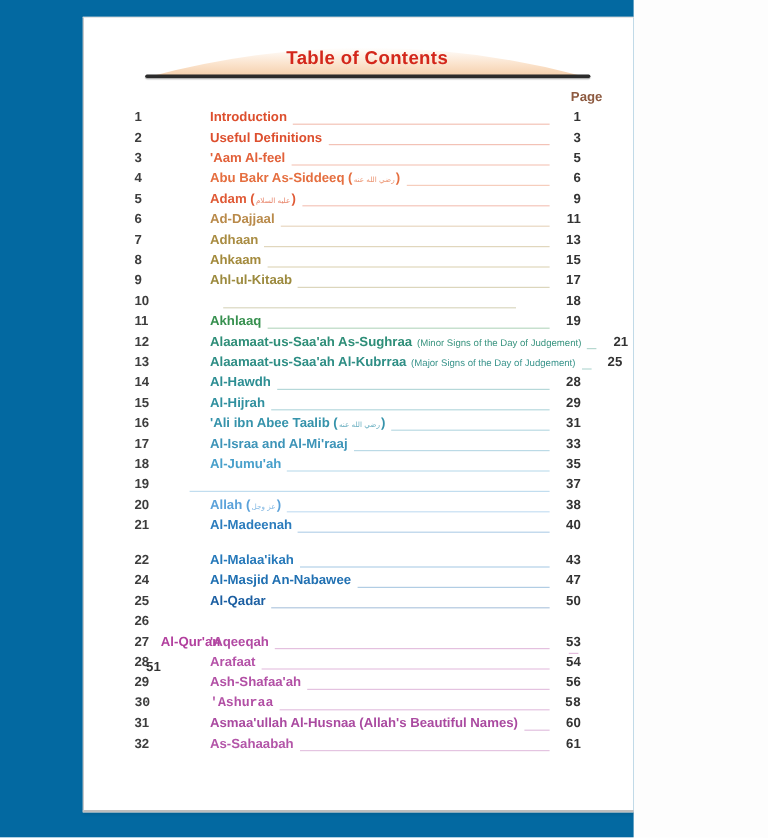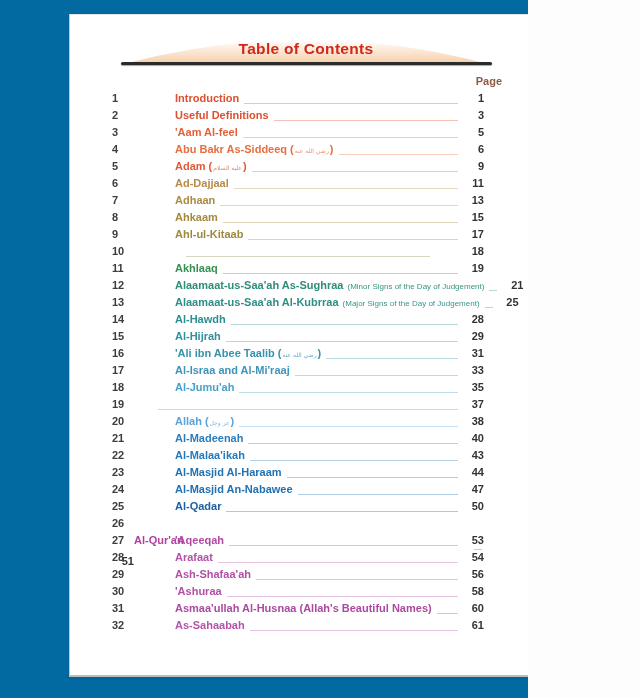--- a/index.html
+++ b/index.html
@@ -261,35 +261,28 @@
   </div>
 
   <div class="row" style="color: rgb(43, 124, 189);">
     <span class="num">21</span>
     <span class="title">Al-Madeenah</span>
 
     <span class="leader"></span>
     <span class="pg">40</span>
   </div>
 
-  <div class="row" style="color: rgb(38, 121, 186);">
+  <div class="row" style="color: rgb(38, 121, 186); margin-top: 12px;">
     <span class="num">22</span>
     <span class="title">Al-Malaa'ikah</span>
 
     <span class="leader"></span>
     <span class="pg">43</span>
   </div>
 
-  <div class="row" style="color: rgb(34, 114, 180);">
-    <span class="num">23</span>
-    <span class="title">Al-Masjid Al-Haraam</span>
-
-    <span class="leader"></span>
-    <span class="pg">44</span>
-  </div>
 
   <div class="row" style="color: rgb(32, 112, 178);">
     <span class="num">24</span>
     <span class="title">Al-Masjid An-Nabawee</span>
 
     <span class="leader"></span>
     <span class="pg">47</span>
   </div>
 
   <div class="row" style="color: rgb(28, 95, 162);">
@@ -325,21 +318,21 @@
   </div>
 
   <div class="row" style="color: rgb(178, 80, 165);">
     <span class="num">29</span>
     <span class="title">Ash-Shafaa'ah</span>
 
     <span class="leader"></span>
     <span class="pg">56</span>
   </div>
 
-  <div class="row" style="color: rgb(178, 80, 165);">
+  <div class="row" style="color: rgb(178, 80, 165); font-family: Liberation Mono, monospace;">
     <span class="num">30</span>
     <span class="title">'Ashuraa</span>
 
     <span class="leader"></span>
     <span class="pg">58</span>
   </div>
 
   <div class="row" style="color: rgb(170, 74, 160);">
     <span class="num">31</span>
     <span class="title">Asmaa'ullah Al-Husnaa (Allah's Beautiful Names)</span>

